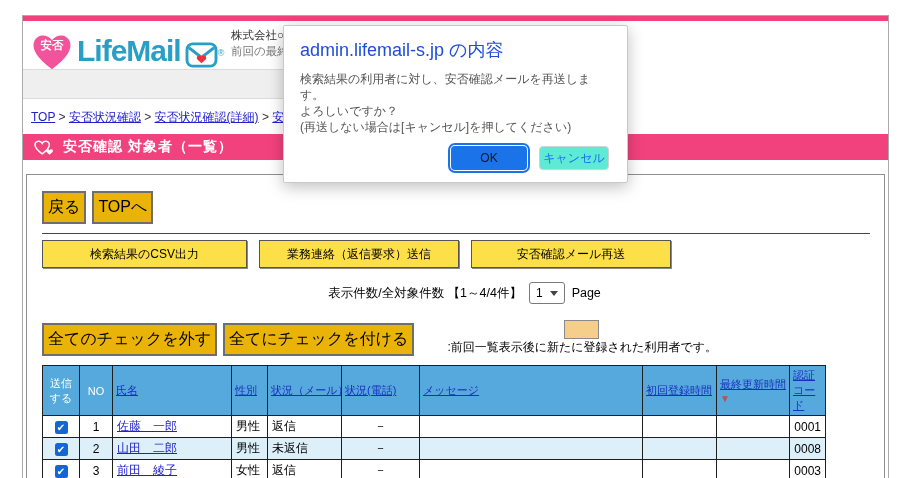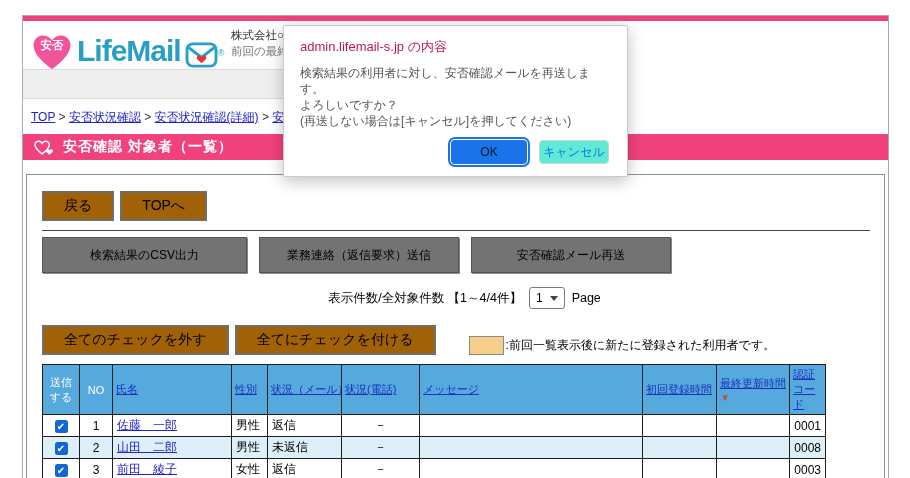--- a/index.html
+++ b/index.html
@@ -27,38 +27,38 @@
   .breadcrumb { margin:10px 0 0 8px; font-size:12px; color:#333; white-space:nowrap; }
   .breadcrumb a { color:#2222CC; }
 
   .titlebar { margin-top:8px; height:26px; background:#F2427E; color:#fff;
     display:flex; align-items:center; padding-left:10px; gap:8px; }
   .titlebar .txt { font-size:14px; font-weight:bold; letter-spacing:1px; }
 
   .contentbox { margin:14px 3px 0 3px; border:1px solid #8F8F8F; border-bottom:none;
     height:330px; padding:16px 0 0 15px; }
 
-  .btn { font-size:14px; color:#000; background:#a16207; border:2px solid #6E6E6E;
-    padding:4px 20px; cursor:pointer; font-family:inherit; }
+  .btn { font-size:16px; color:#000; background:#eab308; border:2px solid #6E6E6E;
+    padding:4px 4px; cursor:pointer; font-family:inherit; }
   .smallbtns { display:flex; gap:6px; }
   .rule { border:none; border-top:1px solid #444; margin:9px 14px 0 0; }
   .bigbtns { margin-top:6px; display:flex; gap:12px; }
-  .bigbtn { height:36px; font-size:12px; background:#737373; border:1px solid #555;
+  .bigbtn { height:28px; font-size:12px; background:#fde047; border:1px solid #555;
     box-shadow:1px 1px 0 #888; cursor:pointer; font-family:inherit; }
   .bigbtn.w1 { width:205px; } .bigbtn.w2 { width:200px; } .bigbtn.w3 { width:200px; }
 
   .pagerow { margin-top:14px; width:845px; display:flex; justify-content:center;
     align-items:center; gap:7px; font-size:12.5px; color:#000; }
   .pageselect { display:inline-flex; align-items:center; gap:7px; background:#fff;
     border:1px solid #7A7A7A; border-radius:3px; padding:3px 6px; font-size:12px; cursor:pointer; }
   .caret { width:0; height:0; border-left:4px solid transparent; border-right:4px solid transparent;
     border-top:5px solid #444; display:inline-block; }
 
   .selrow { margin-top:16px; display:flex; align-items:flex-end; font-size:12px; }
-  .legend { display:flex; align-items:center; margin-left:33px; }
+  .legend { display:flex; align-items:center; margin-left:33px;flex-direction:column; }
   .swatch { width:35px; height:19px; border:1px solid #8A8A8A; margin-right:2px; }
 
   table { margin-top:9px; border-collapse:collapse; table-layout:fixed; width:783px;
     border:1px solid #1E1E1E; }
   th, td { border:1px solid #1E1E1E; overflow:hidden; }
   thead th { background:#55A9DC; color:#fff; font-weight:normal; font-size:11px;
     padding:2px 3px; height:48px; vertical-align:middle; text-align:left; }
   thead th.c { text-align:center; }
   .hlnk { color:#1B2FBE; text-decoration:underline; white-space:nowrap; }
   .hlnk.wrapok { white-space:normal; }
@@ -66,21 +66,21 @@
   tbody td { font-size:12px; padding:2px 4px; height:20px; background:#fff; color:#000; }
   tbody tr.alt td { background:#DDF0FA; }
   td.c { text-align:center; } td.r { text-align:right; }
   td a { color:#2222CC; }
   .cb { display:inline-block; width:13px; height:13px; background:#1467D3; border-radius:2.5px;
     color:#fff; font-size:10px; line-height:13px; text-align:center; cursor:pointer; }
 
   .dialog { position:absolute; left:283px; top:25px; width:345px; background:#fff;
     border:1px solid #C9C9C9; border-radius:2px; box-shadow:0 4px 16px rgba(0,0,0,.25);
     z-index:50; padding:12px 16px; font-size:12px; }
-  .dtitle { font-size:13px; color:#be185d; margin-bottom:9px; }
+  .dtitle { font-size:18px; color:#1d4ed8; margin-bottom:9px; }
   .dline { color:#555; line-height:16px; }
   .dbtns { display:flex; justify-content:flex-end; gap:10px; margin-top:11px; padding-right:2px; }
   .dbtn { height:24px; min-width:76px; font-size:12px; border-radius:4px; cursor:pointer; font-family:inherit; }
   .dbtn.ok { background:#1A73E8; color:#0f172a; border:none;
     box-shadow:0 0 0 1px #fff, 0 0 0 3px #1A73E8; margin-right:2px; }
   .dbtn.cancel { background:#5eead4; color:#1A73E8; border:1px solid #D2D2D2; min-width:70px; }
 </style>
 </head>
 <body>
 

